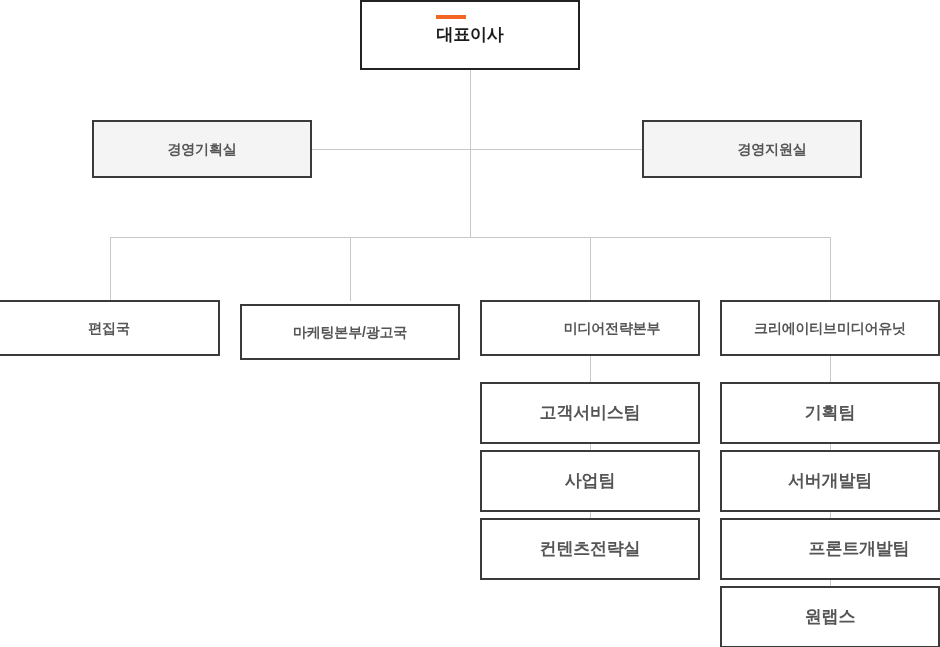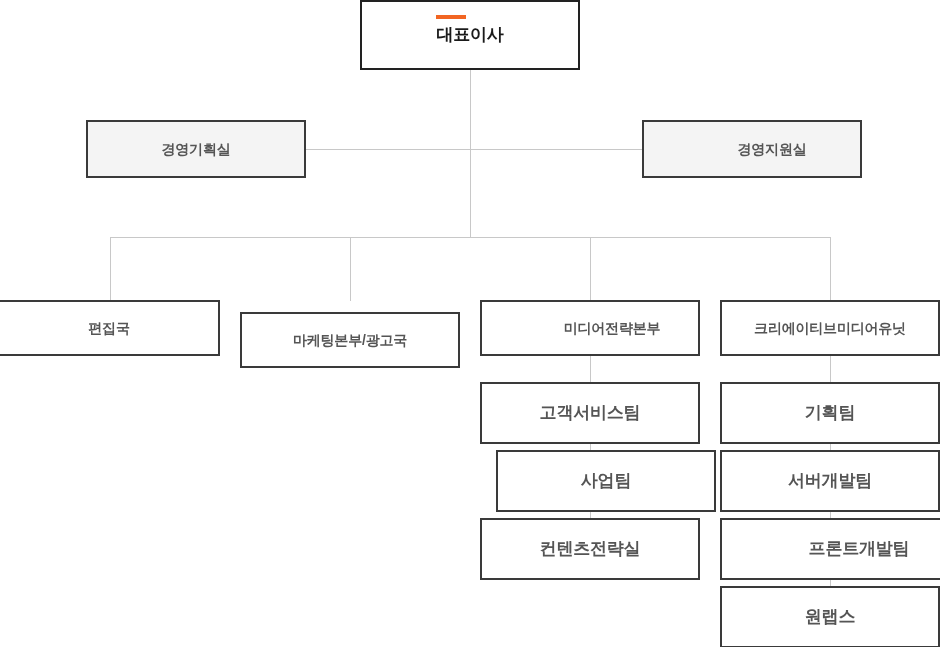--- a/index.html
+++ b/index.html
@@ -98,49 +98,49 @@
 
   <div class="line line-v" style="left:830px; top:356px; height:26px;"></div>
   <div class="line line-v" style="left:830px; top:424px; height:26px;"></div>
   <div class="line line-v" style="left:830px; top:492px; height:26px;"></div>
   <div class="line line-v" style="left:830px; top:560px; height:26px;"></div>
 
   <div class="node node-root" style="left:360px; top:0px; width:220px; height:70px;">
     <span class="node-label">대표이사<span class="accent-bar" style="background:#f26522;"></span></span>
   </div>
 
-  <div class="node node-staff" style="left:86px; top:120px; width:220px; height:58px;">
+  <div class="node node-staff" style="left:92px; top:120px; width:220px; height:58px;">
     <span class="node-label">경영기획실</span>
   </div>
 
   <div class="node node-staff" style="left:642px; top:120px; width:220px; height:58px;padding-left:40px;">
     <span class="node-label">경영지원실</span>
   </div>
 
   <div class="node node-div" style="left:-2px; top:300px; width:222px; height:56px;">
     <span class="node-label">편집국</span>
   </div>
 
-  <div class="node node-div" style="left:240px; top:312px; width:220px; height:56px;">
+  <div class="node node-div" style="left:240px; top:304px; width:220px; height:56px;">
     <span class="node-label">마케팅본부/광고국</span>
   </div>
 
   <div class="node node-div" style="left:480px; top:300px; width:220px; height:56px;padding-left:44px;">
     <span class="node-label">미디어전략본부</span>
   </div>
 
   <div class="node node-div" style="left:720px; top:300px; width:220px; height:56px;">
     <span class="node-label">크리에이티브미디어유닛</span>
   </div>
 
   <div class="node node-team" style="left:480px; top:382px; width:220px; height:62px;">
     <span class="node-label">고객서비스팀</span>
   </div>
 
-  <div class="node node-team" style="left:480px; top:450px; width:220px; height:62px;margin-left:16px;">
+  <div class="node node-team" style="left:480px; top:450px; width:220px; height:62px;">
     <span class="node-label">사업팀</span>
   </div>
 
   <div class="node node-team" style="left:480px; top:518px; width:220px; height:62px;text-align:center;">
     <span class="node-label">컨텐츠전략실</span>
   </div>
 
   <div class="node node-team" style="left:720px; top:382px; width:220px; height:62px;">
     <span class="node-label">기획팀</span>
   </div>

